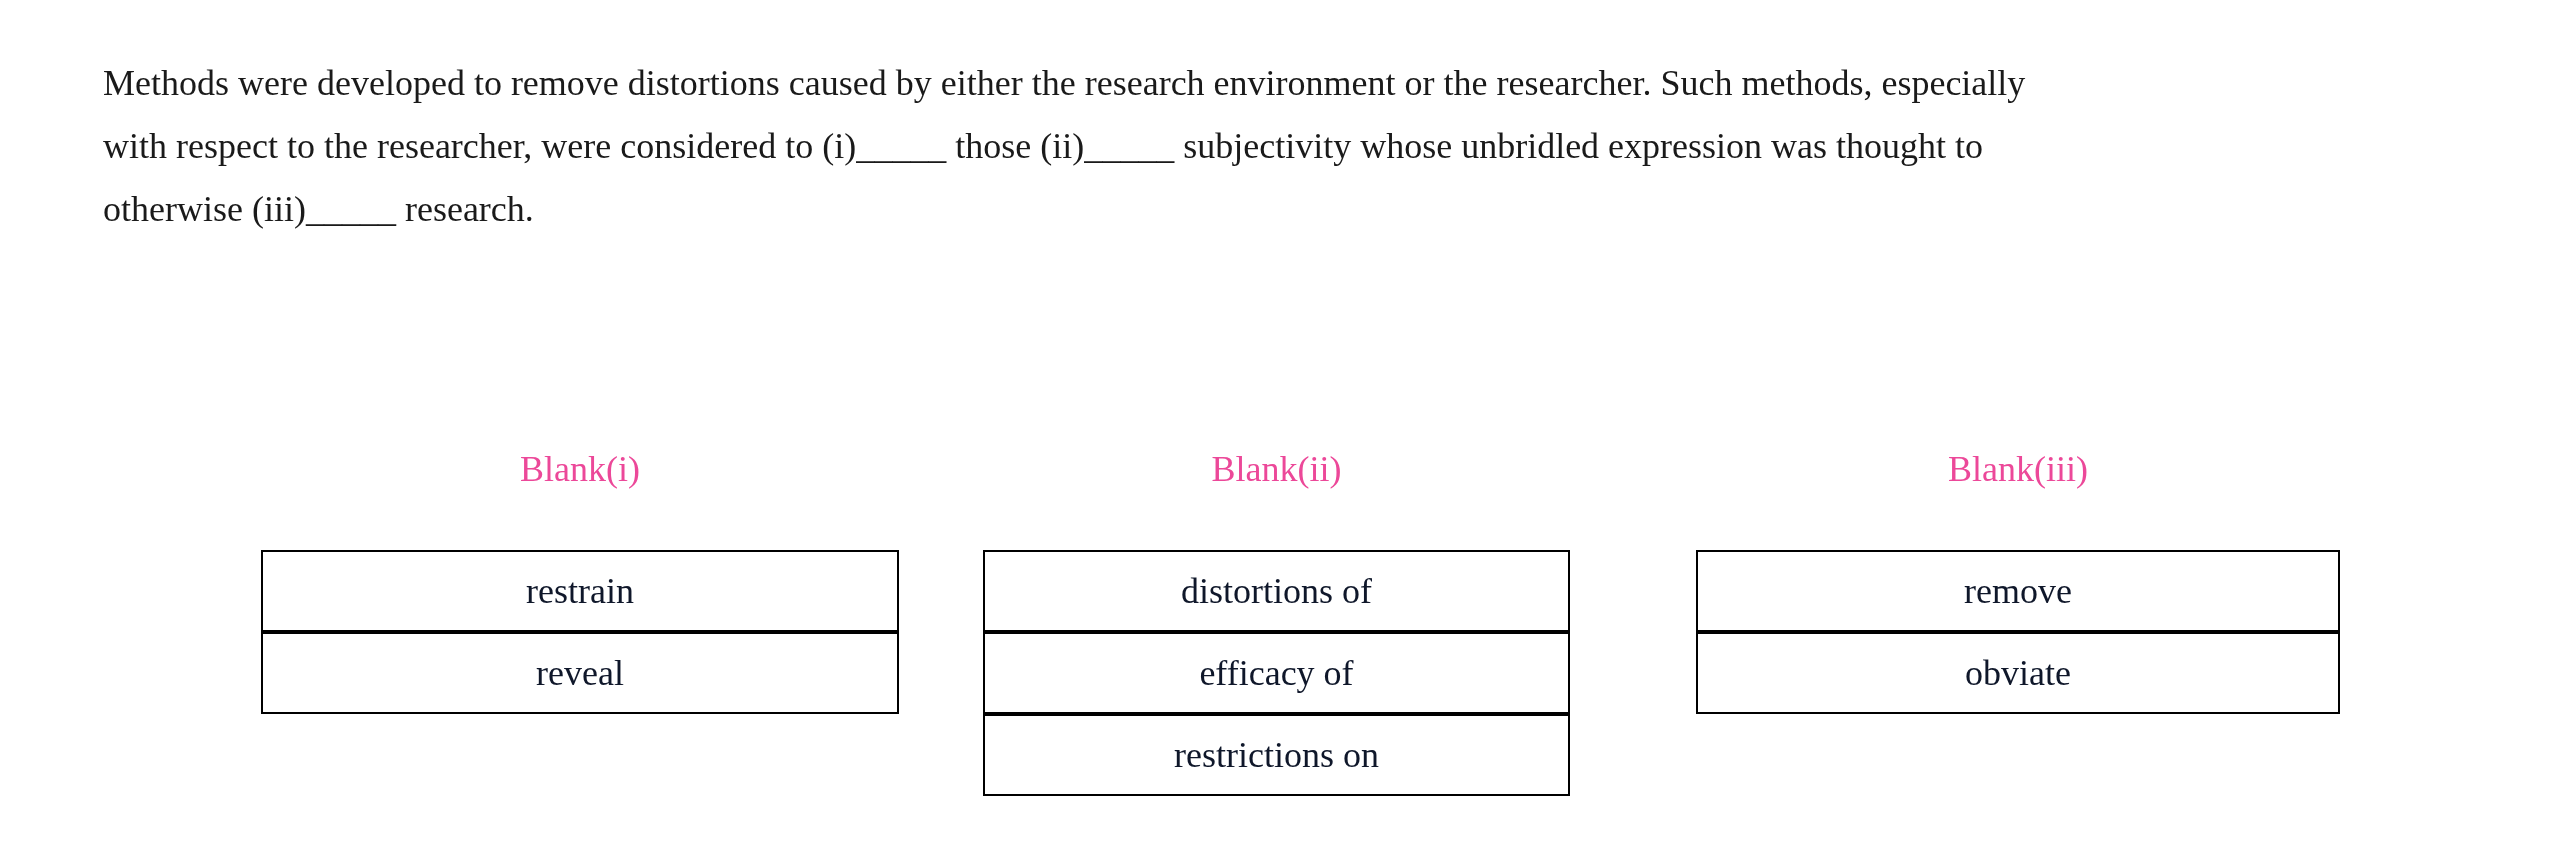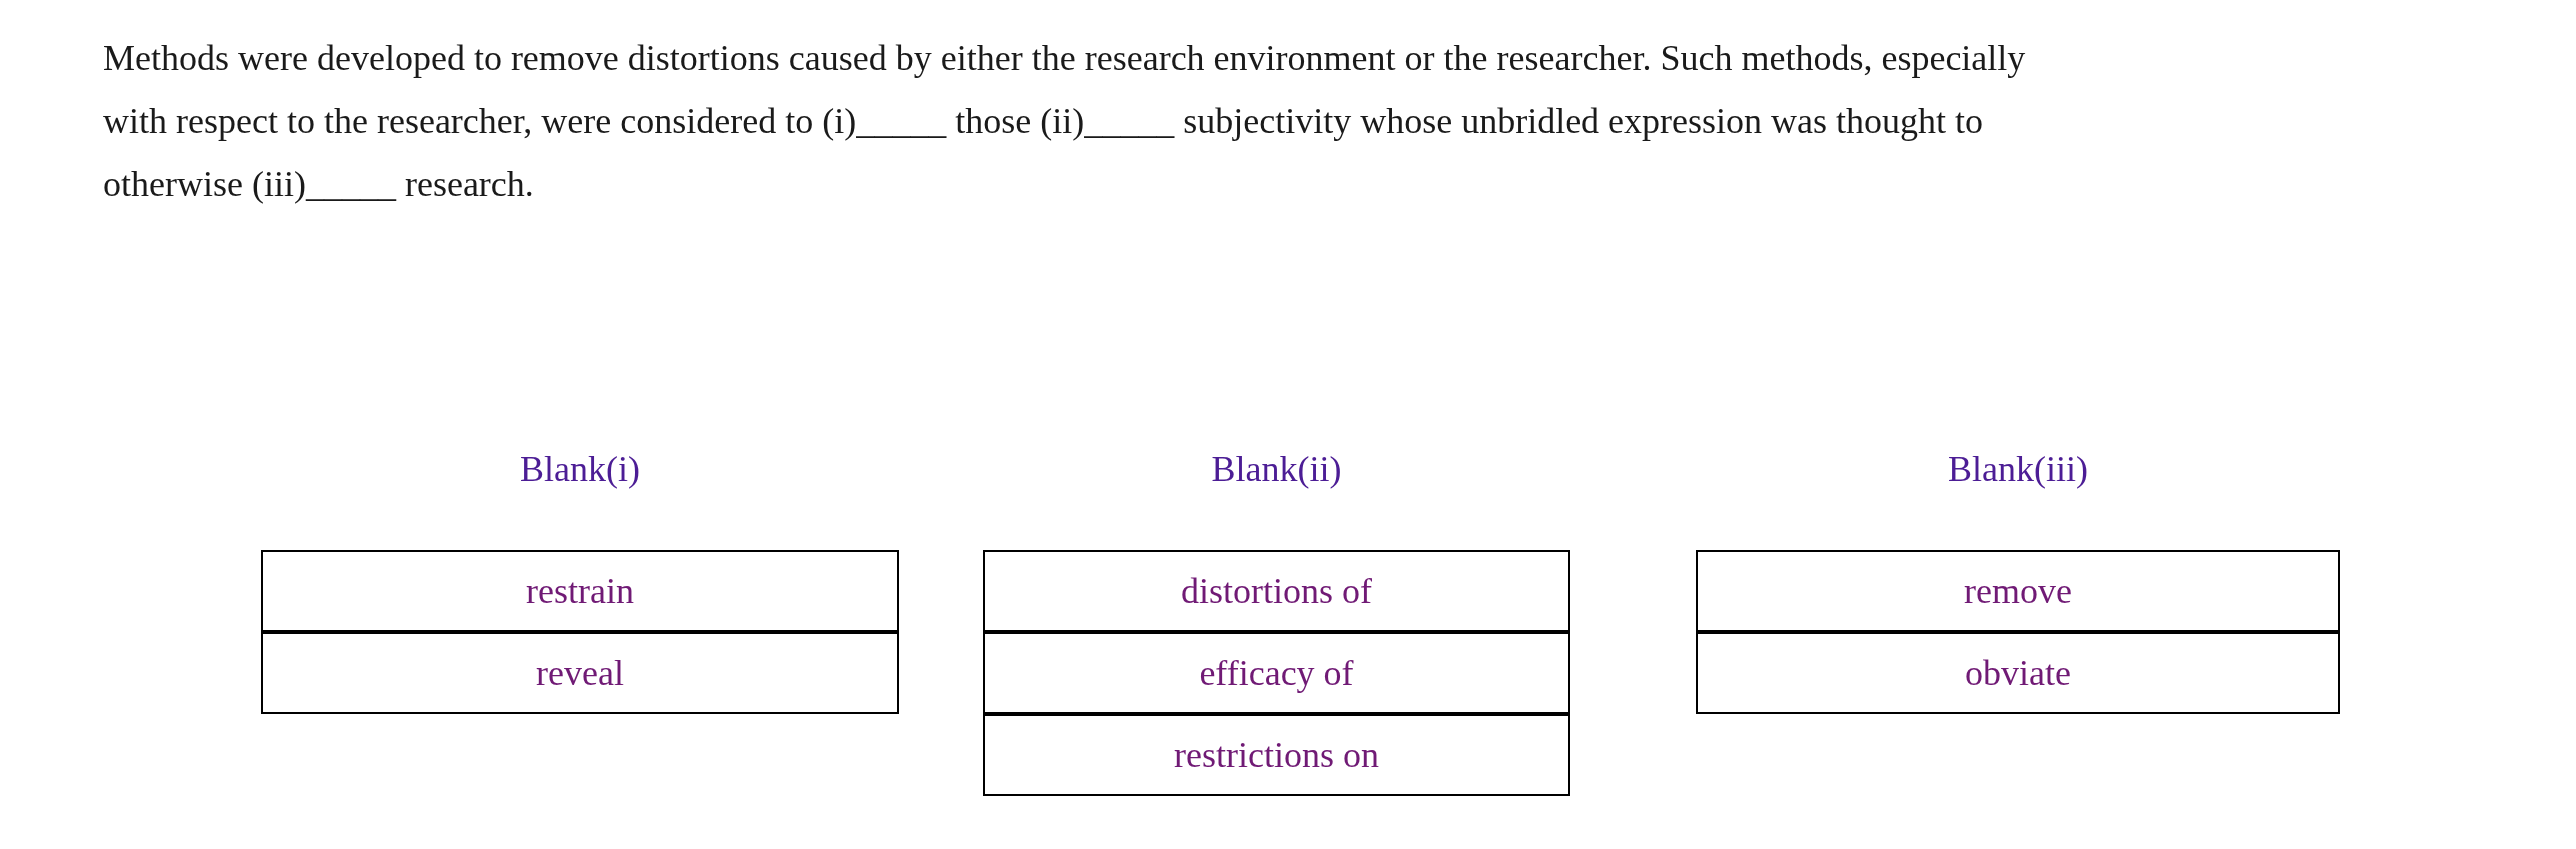--- a/index.html
+++ b/index.html
@@ -12,56 +12,56 @@
     width: 2576px;
     height: 849px;
     background: #ffffff;
     font-family: "Liberation Serif", "DejaVu Serif", serif;
     color: #1a1a1a;
     overflow: hidden;
   }
   .question {
     position: absolute;
     left: 103px;
-    top: 27px;
+    top: 52px;
     width: 2385px;
     font-size: 36px;
     line-height: 63px;
   }
   .qline {
     white-space: nowrap;
   }
   .col {
     position: absolute;
     top: 445px;
   }
   .col-1 { left: 261px;  width: 638px; }
   .col-2 { left: 983px; width: 587px; }
   .col-3 { left: 1696px; width: 644px; }
   .col-header {
     font-size: 36px;
     line-height: 49px;
     text-align: center;
     margin-bottom: 56px;
-    color: #4c1d95;
+    color: #ec4899;
   }
   .options-table {
     width: 100%;
   }
   .option-cell {
     box-sizing: border-box;
     width: 100%;
     height: 82px;
     border: 2.5px solid #000000;
     background: #ffffff;
     display: flex;
     align-items: center;
     justify-content: center;
     font-size: 36px;
-    color: #701a75;
+    color: #0f172a;
     cursor: pointer;
   }
 </style>
 </head>
 <body>
 
 <div class="page">
 
   <div class="question">
     <div class="qline">Methods were developed to remove distortions caused by either the research environment or the researcher. Such methods, especially</div>

